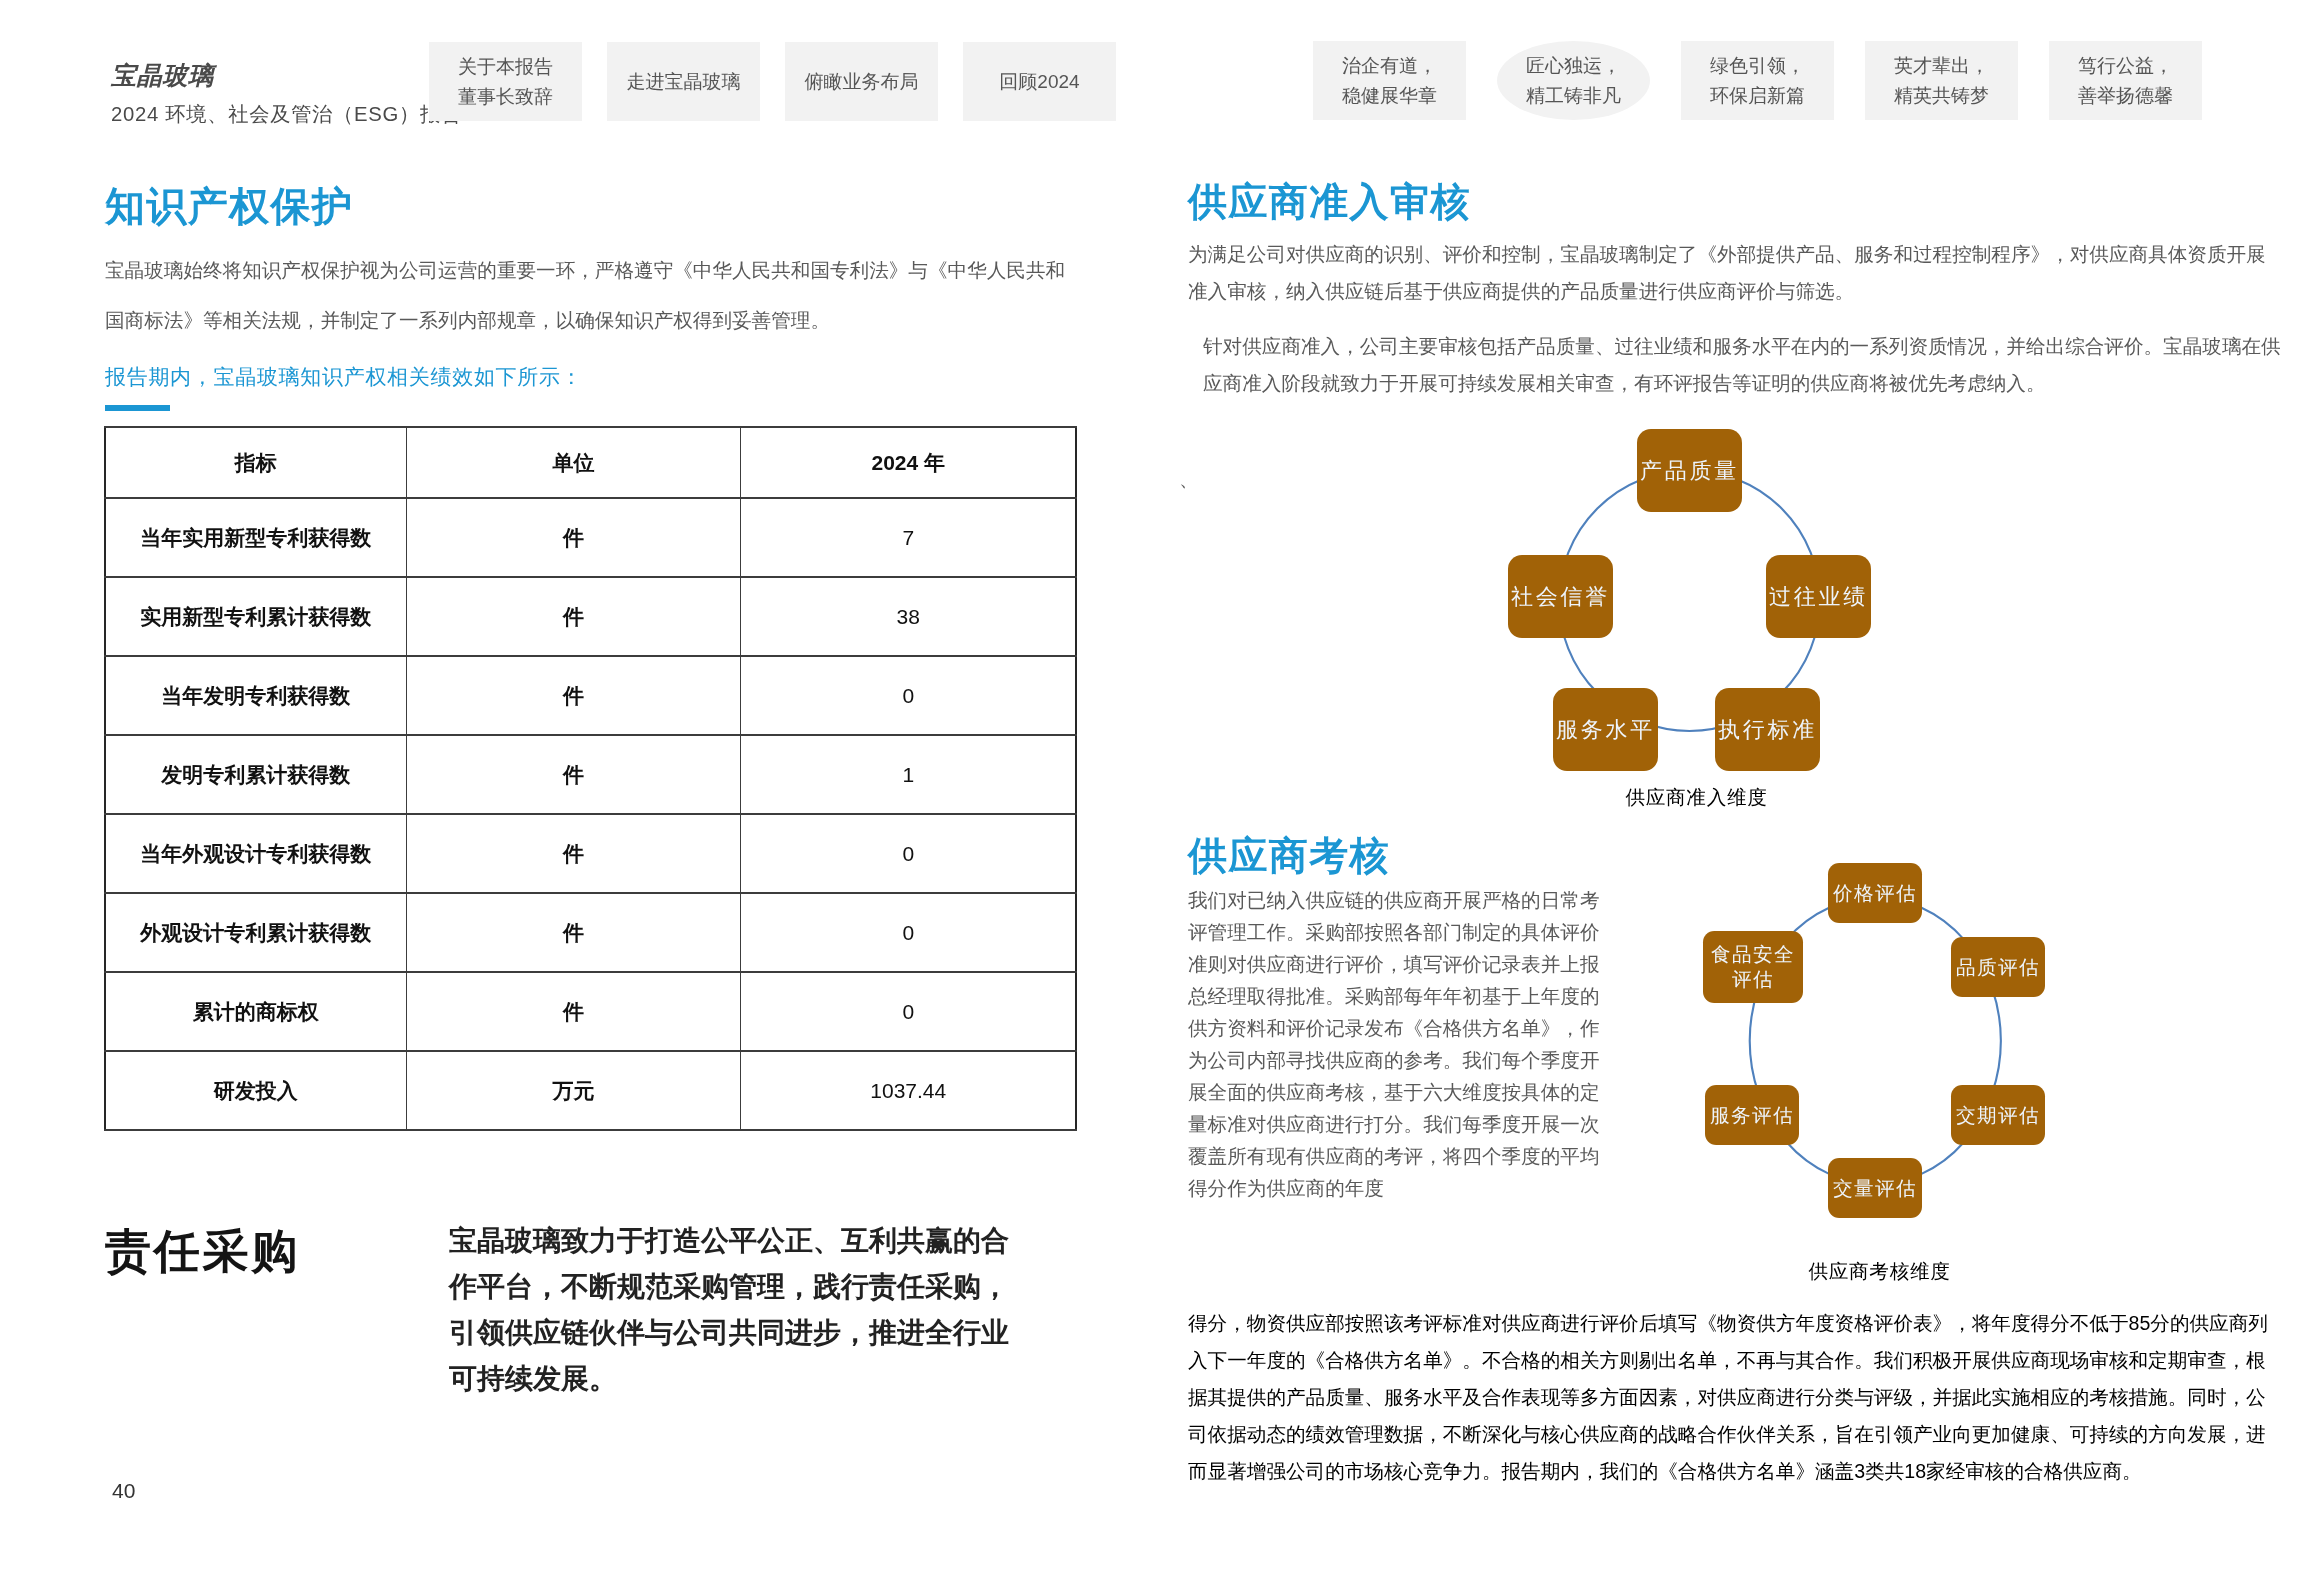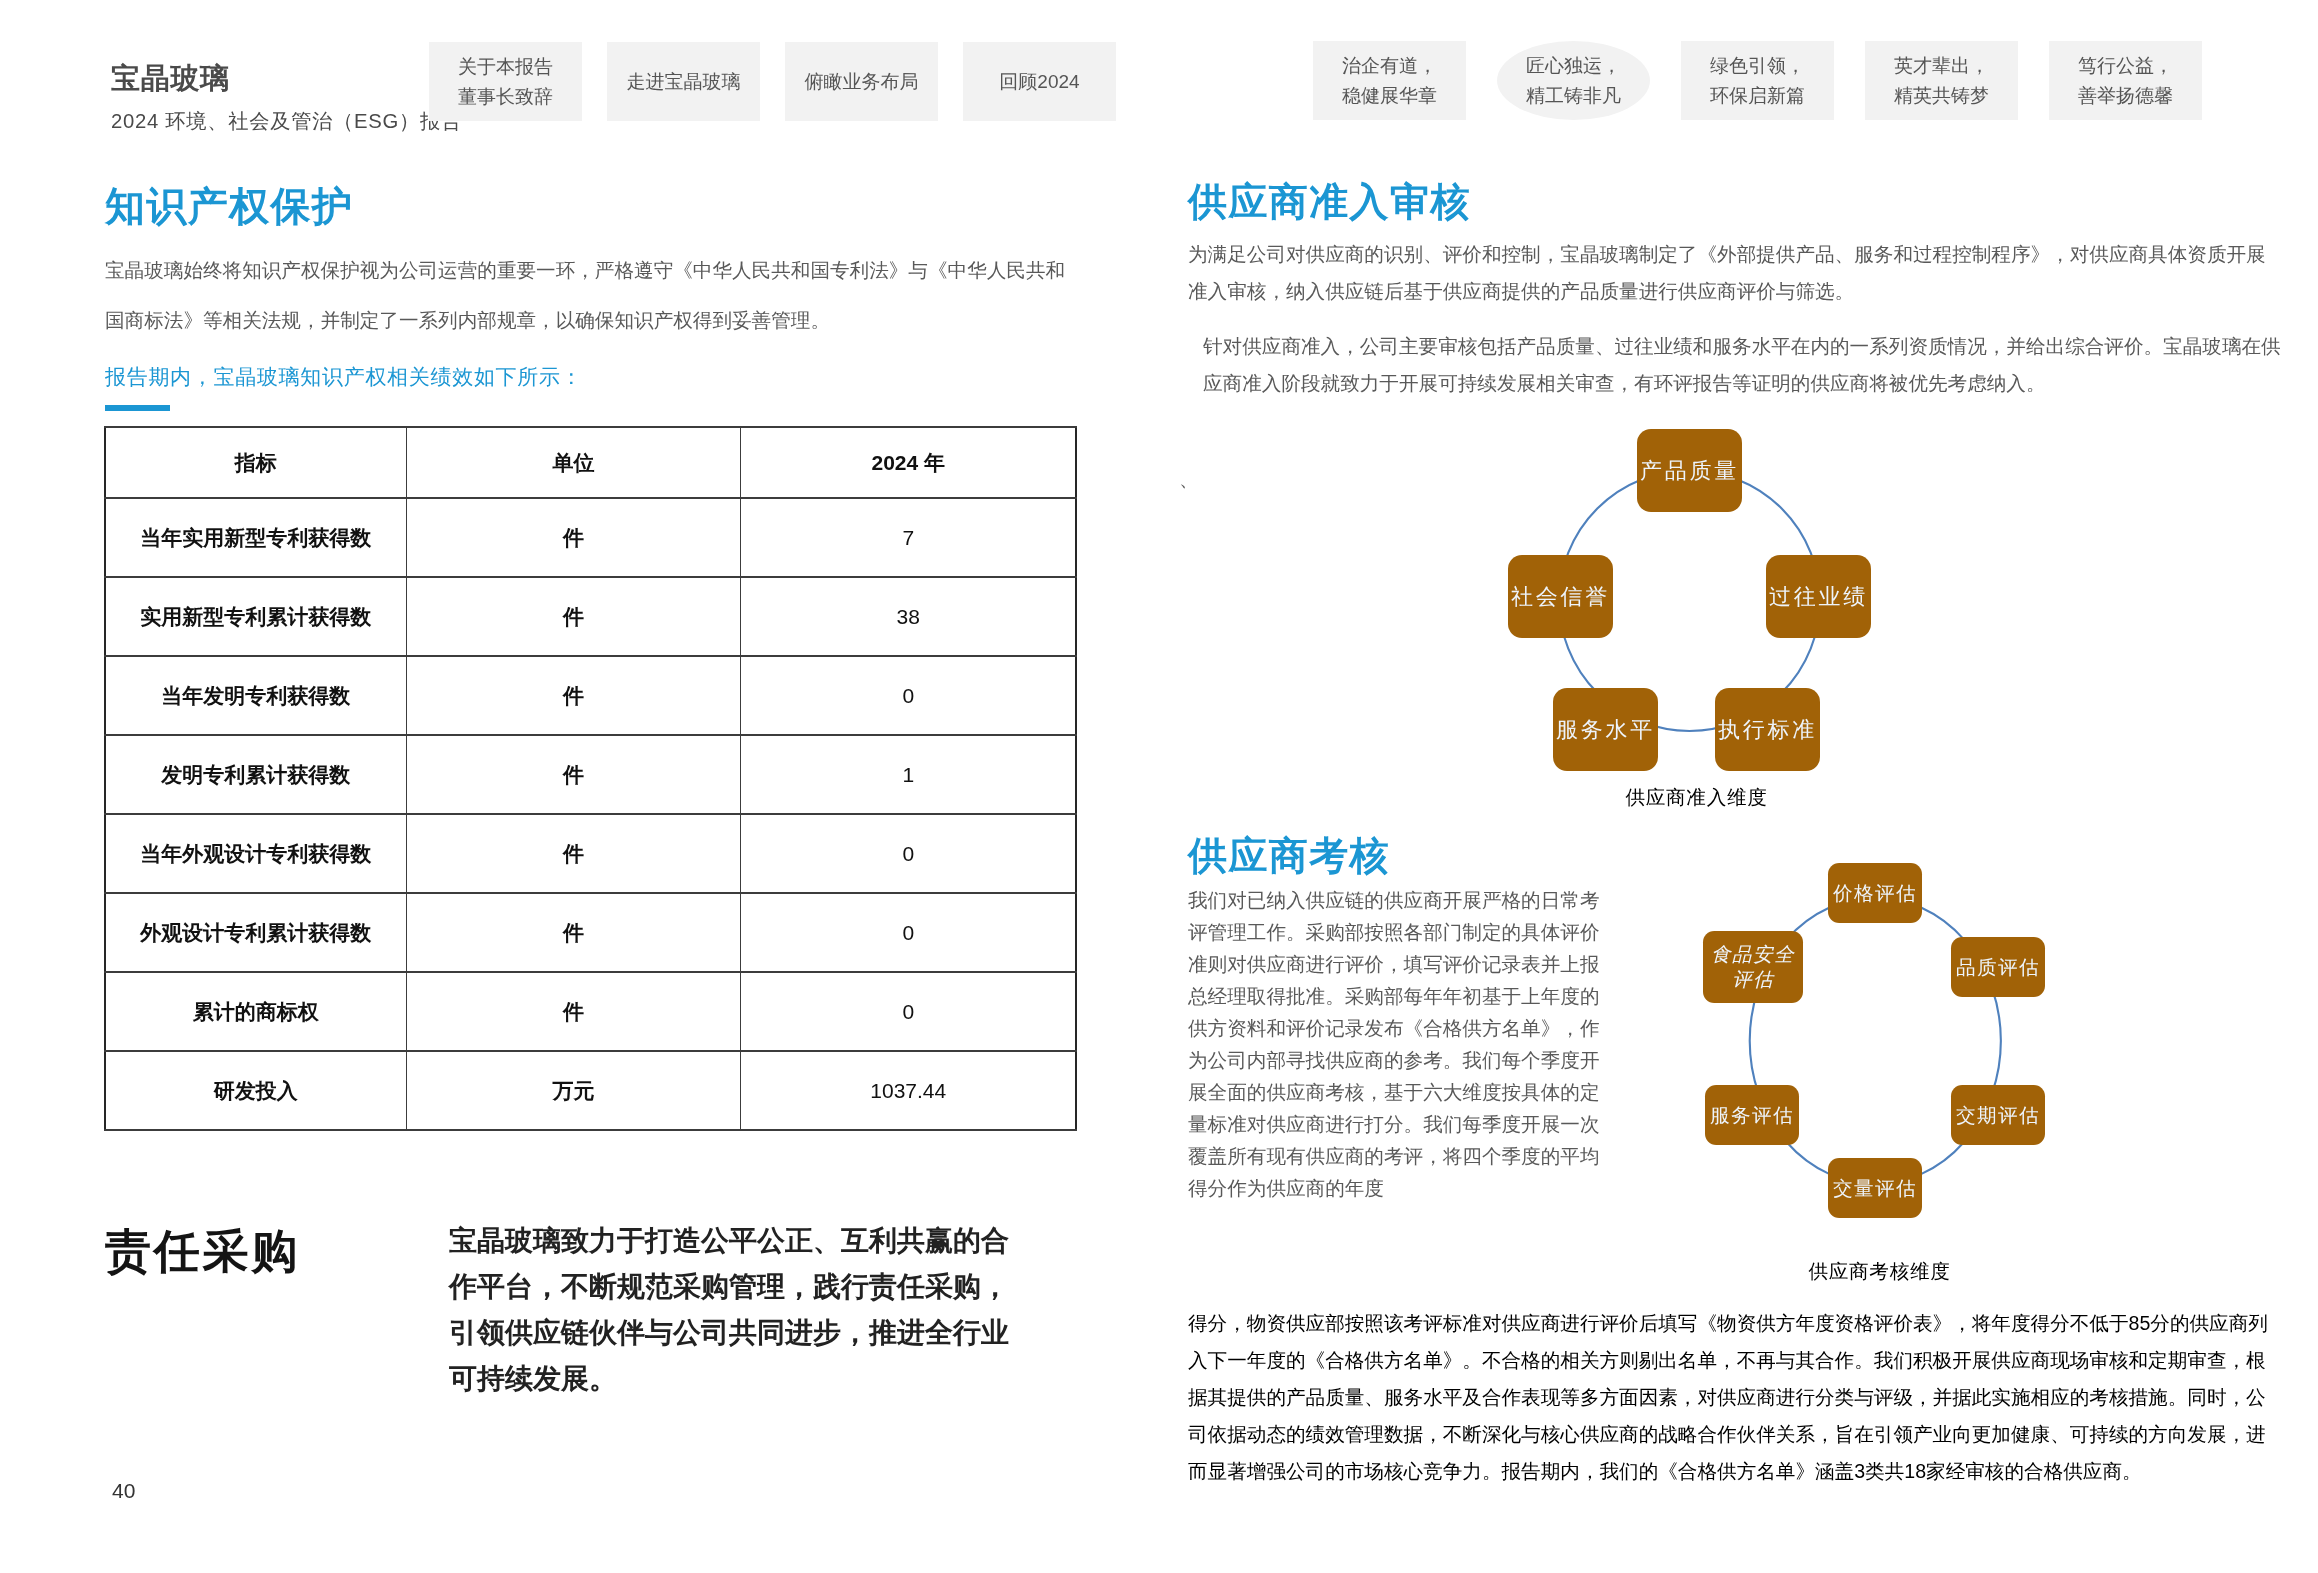--- a/index.html
+++ b/index.html
@@ -3,21 +3,21 @@
 <meta charset="utf-8">
 <style>
   html,body{margin:0;padding:0;}
   body{
     width:2319px;height:1573px;position:relative;background:#ffffff;
     font-family:"Liberation Sans",sans-serif;overflow:hidden;color:#333;
   }
   .abs{position:absolute;}
 
   
-  .logo-title{font-size:29px;font-weight:bold;color:#4a4a4a;letter-spacing:0.7px;}
+  .logo-title{font-size:25px;font-weight:bold;color:#4a4a4a;letter-spacing:0.7px;font-style:italic;}
   .logo-sub{font-size:20.3px;color:#4a4a4a;margin-top:8.4px;letter-spacing:0.7px;}
   .tabs{display:flex;}
   .tabs-left{left:429px;top:42px;gap:25px;}
   .tabs-right{left:1313px;top:41px;gap:31px;}
   .tab{
     background:#f2f2f2;color:#555;font-size:19px;min-width:153px;height:79px;
     display:flex;flex-direction:column;align-items:center;justify-content:center;
     line-height:1.55;text-align:center;padding:0 9.8px;box-sizing:border-box;cursor:pointer;
   }
   .tab.pill{border-radius:50%;}
@@ -66,21 +66,21 @@
     box-sizing:border-box;
   }
   .d1-node{width:105px;height:83px;font-size:22px;letter-spacing:2.8px;}
   .d1-n0{left:165px;top:12px;}
   .d1-n1{left:36px;top:138px;}
   .d1-n2{left:294px;top:138px;}
   .d1-n3{left:81px;top:271px;}
   .d1-n4{left:243px;top:271px;}
   .d2-node{width:94px;height:60px;font-size:19.6px;letter-spacing:1.4px;border-radius:11.2px;}
   .d2-n0{left:173px;top:13.3px;}
-  .d2-n1{left:48px;top:81px;width:100px;height:72px;line-height:1.3;padding:0 7px;font-style:italic;}
+  .d2-n1{left:48px;top:81px;width:100px;height:72px;line-height:1.3;padding:0 7px;}
   .d2-n2{left:296px;top:87px;}
   .d2-n3{left:50px;top:235px;}
   .d2-n4{left:296px;top:235px;}
   .d2-n5{left:173px;top:308px;}
   .diagram-caption{
     position:absolute;left:0;width:100%;text-align:center;
     font-size:19.6px;color:#000000;font-weight:500;letter-spacing:0.7px;
   }
   #d1-caption{top:367px;}
   #d2-caption{top:408px;}

